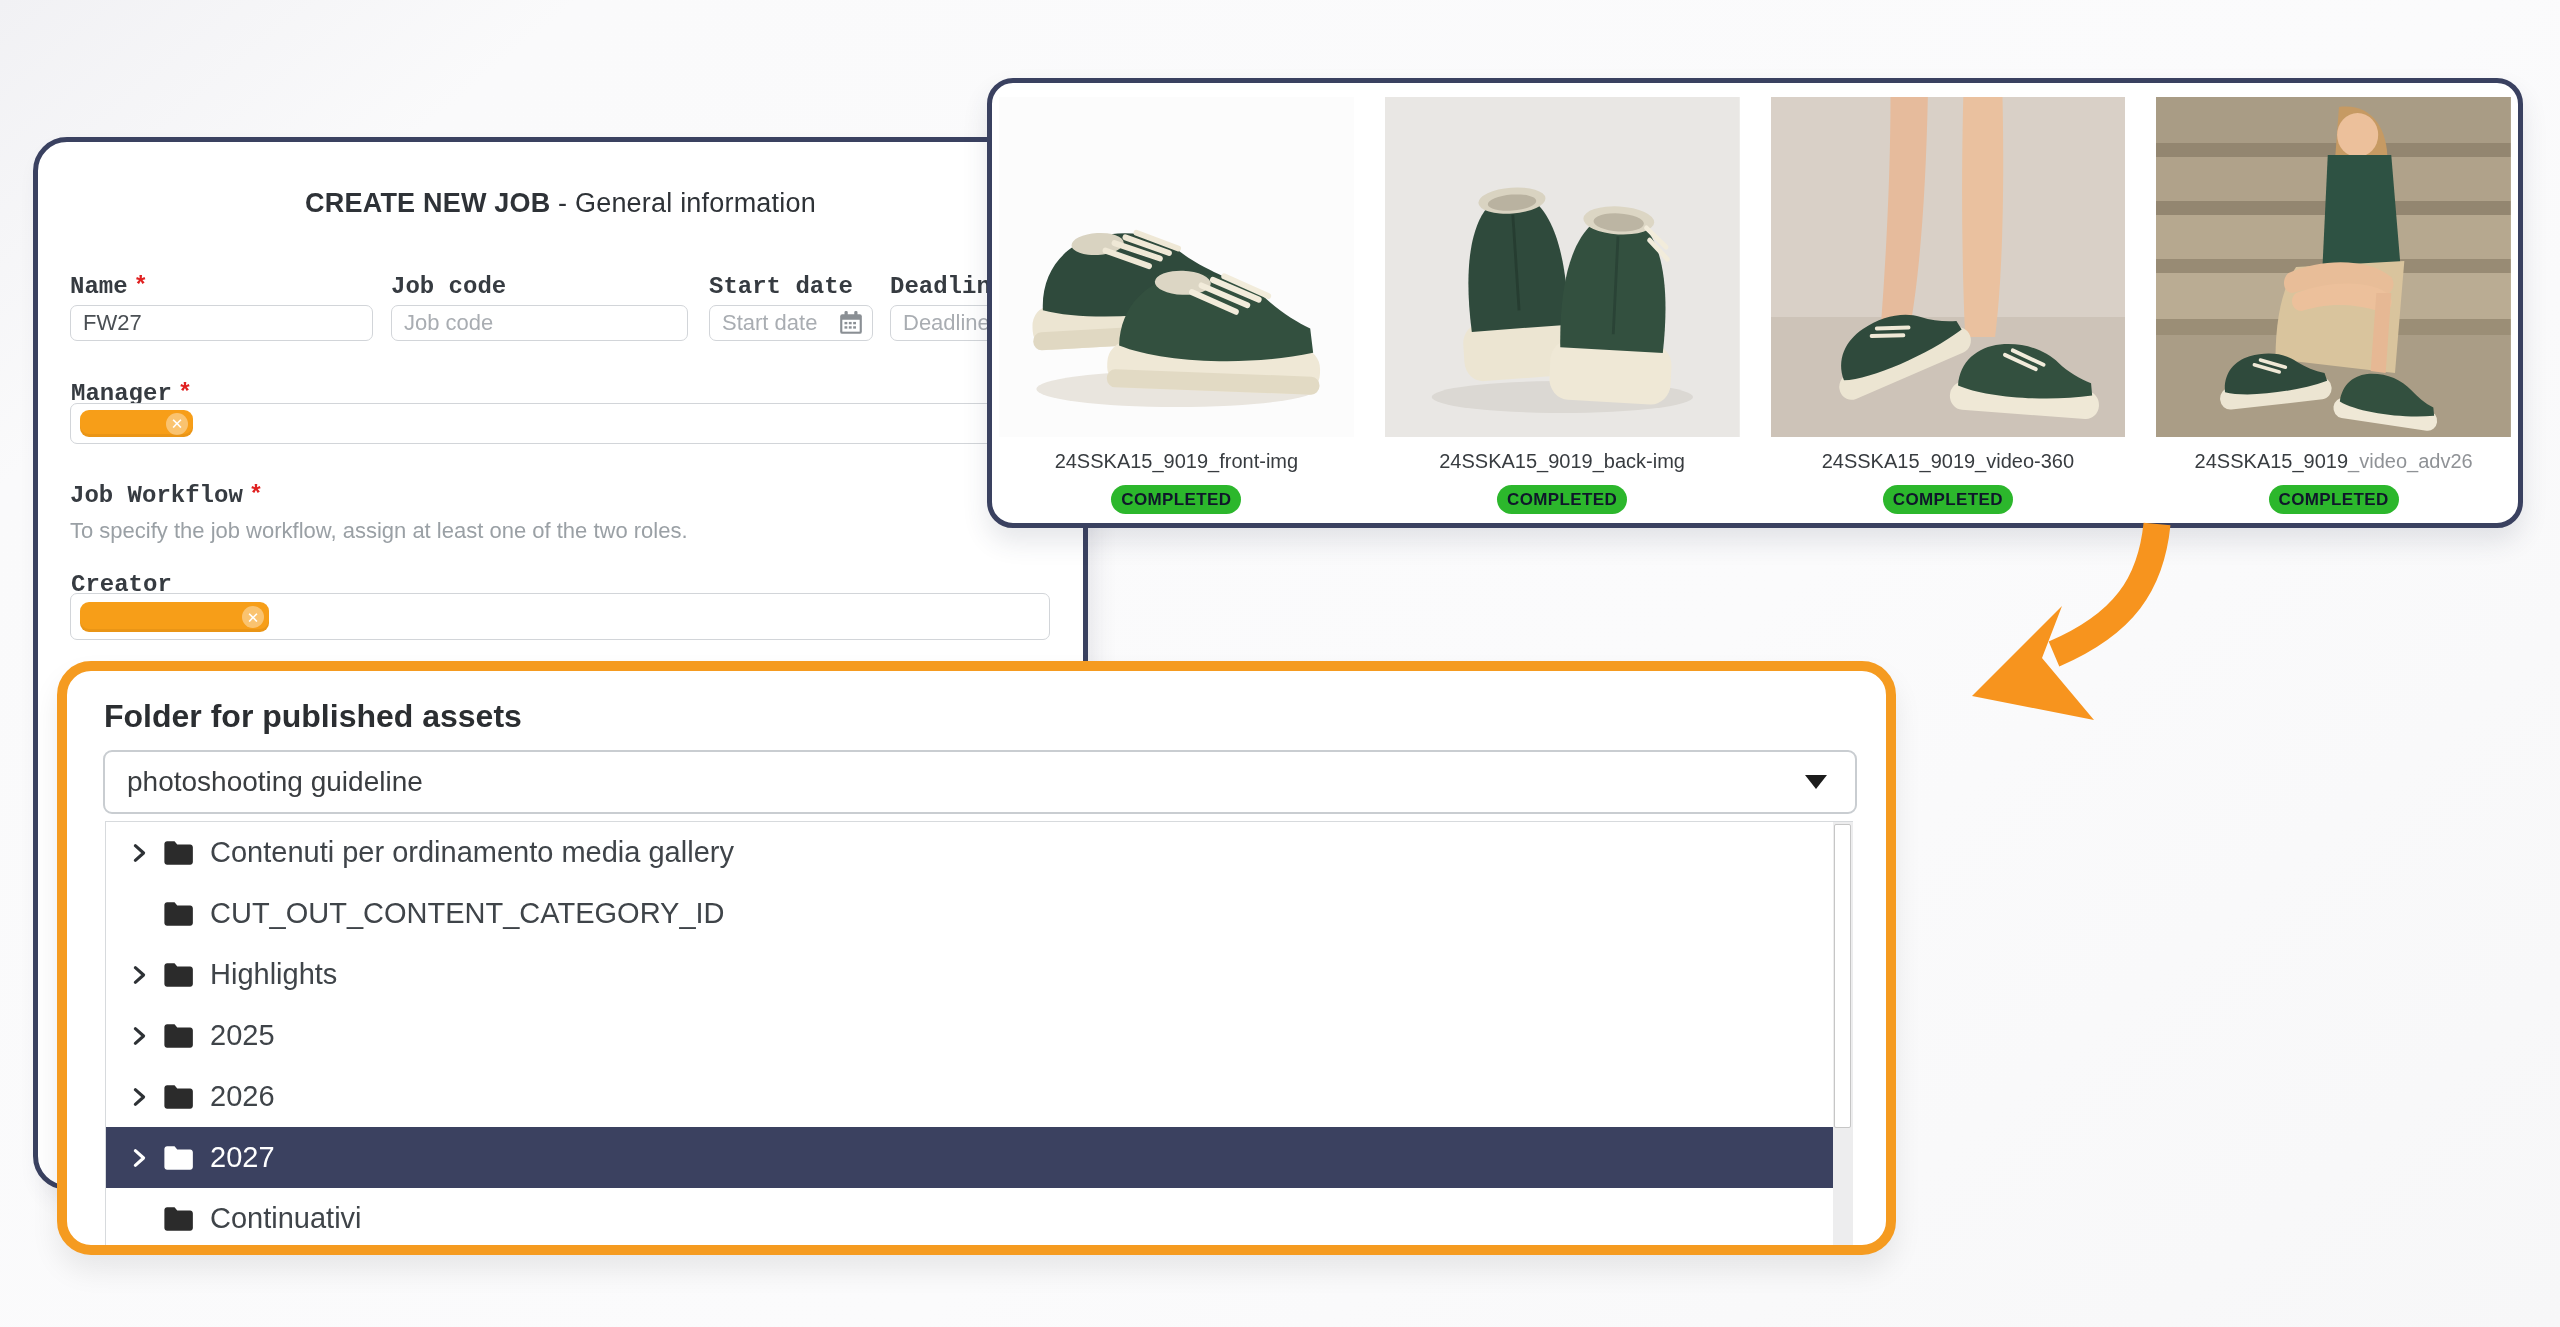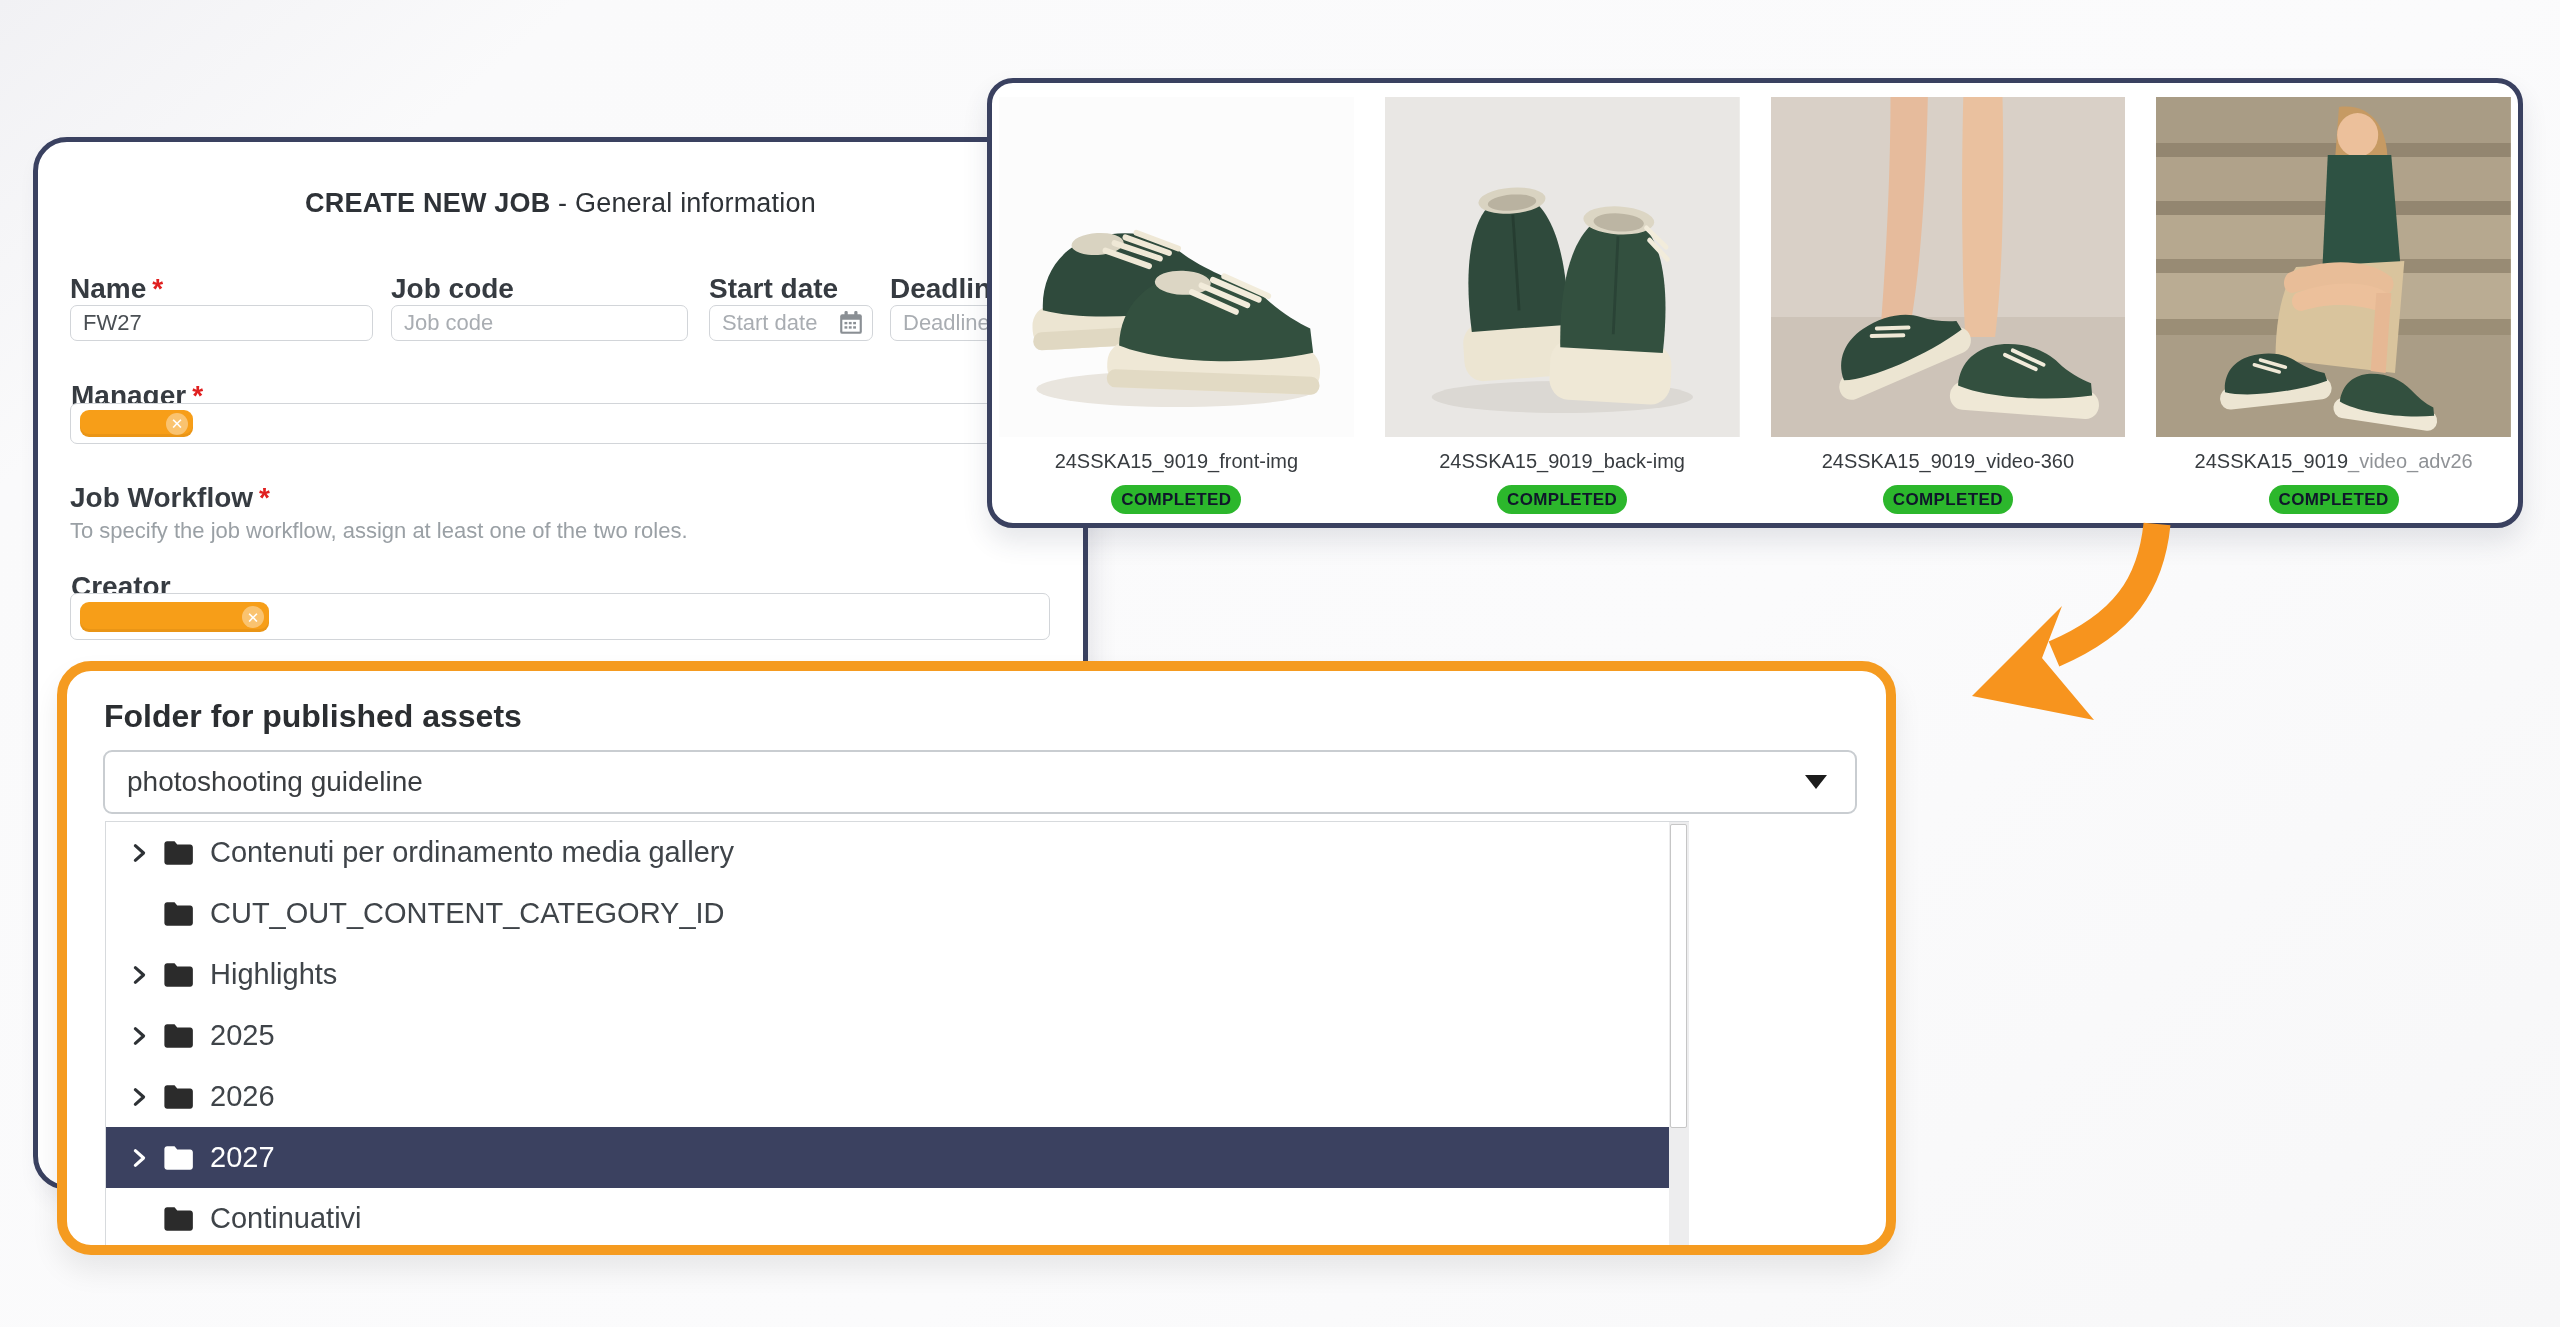--- a/index.html
+++ b/index.html
@@ -7,21 +7,21 @@
   .canvas { position:relative; width:2560px; height:1327px; overflow:hidden;
             background:linear-gradient(140deg,#f1f1f4 0%,#fafafb 14%,#fbfbfc 60%,#f7f7f8 100%); }
 
   
   .job-form { position:absolute; left:33px; top:137px; width:1055px; height:1053px;
               background:#fff; border:5px solid #3a4160; border-radius:34px; z-index:1;
               box-shadow:8px 12px 22px rgba(55,60,90,.10); }
   .job-form h2 { position:absolute; top:46px; left:0; width:100%; text-align:center;
                  font-size:27px; font-weight:400; color:#2e3237; letter-spacing:.2px; }
   .job-form h2 .tb { font-weight:700; }
-  .f-label { position:absolute; font-size:28px; font-weight:700; color:#363b41; white-space:nowrap; }
+  .f-label { position:absolute; font-size:24px; font-weight:700; color:#363b41; white-space:nowrap;font-family:Liberation Mono, monospace; }
   .req { color:#e02020; margin-left:6px; font-weight:700; }
   .t-input { position:absolute; height:36px; border:1.5px solid #d2d5d9; border-radius:7px;
              background:#fff; font-family:inherit; font-size:22px; color:#4a4f54; padding:0 12px; outline:none; }
   .t-input::placeholder { color:#a9adb2; }
   .with-ico { padding-right:38px; }
   .cal-ico { position:absolute; width:26px; height:26px; cursor:pointer; }
   .pill-box { position:absolute; border:1.5px solid #d2d5d9; border-radius:7px; background:#fff; }
   .pill { position:absolute; background:#f79e18; border-radius:9px; box-shadow:inset 0 -3px 0 rgba(0,0,0,.05);
           display:flex; align-items:center; justify-content:flex-end; }
   .pill .x { width:22px; height:22px; margin-right:5px; border-radius:50%;
@@ -46,21 +46,21 @@
   .folder-panel { position:absolute; left:57px; top:661px; width:1839px; height:594px;
                   background:#fff; border:10px solid #f59b20; border-radius:34px; z-index:4;
                   box-shadow:0 16px 28px rgba(0,0,0,.08); overflow:hidden; }
   .fp-head { position:absolute; left:37px; top:27px; font-size:32px; font-weight:700; color:#2b2e31; }
   .fp-select { position:absolute; left:36px; top:79px; width:1754px; height:64px; background:#fff;
                border:2px solid #c9cdd1; border-radius:9px; display:flex; align-items:center;
                padding:0 28px 0 22px; cursor:pointer; }
   .fp-select .val { font-size:28px; color:#3a3d40; flex:1; }
   .caret { width:0; height:0; border-left:11px solid transparent; border-right:11px solid transparent;
            border-top:14px solid #1c1c1c; }
-  .tree { position:absolute; left:38px; top:150px; width:1584px; height:424px;
+  .tree { position:absolute; left:38px; top:150px; width:1748px; height:424px;
           border-top:1px solid #d7dadd; border-left:1px solid #d7dadd; overflow:hidden; background:#fff; }
   .trow { width:calc(100% - 20px); height:61px; display:flex; align-items:center; padding-left:22px; cursor:pointer; }
   .trow .chev { width:22px; height:22px; flex:0 0 22px; }
   .trow .fold { width:30px; height:26px; margin-left:13px; flex:0 0 30px; }
   .trow .tl { margin-left:17px; font-size:29px; color:#3f4449; white-space:nowrap; }
   .trow.sel { background:#3b4160; }
   .trow.sel .tl { color:#fff; }
   .sbar { position:absolute; right:0; top:0; width:20px; height:100%; background:#ededee; cursor:pointer; }
   .sthumb { position:absolute; left:1px; top:2px; width:17px; height:304px; background:#fff;
             border:1px solid #c6c6c6; border-radius:2px; cursor:grab; }

